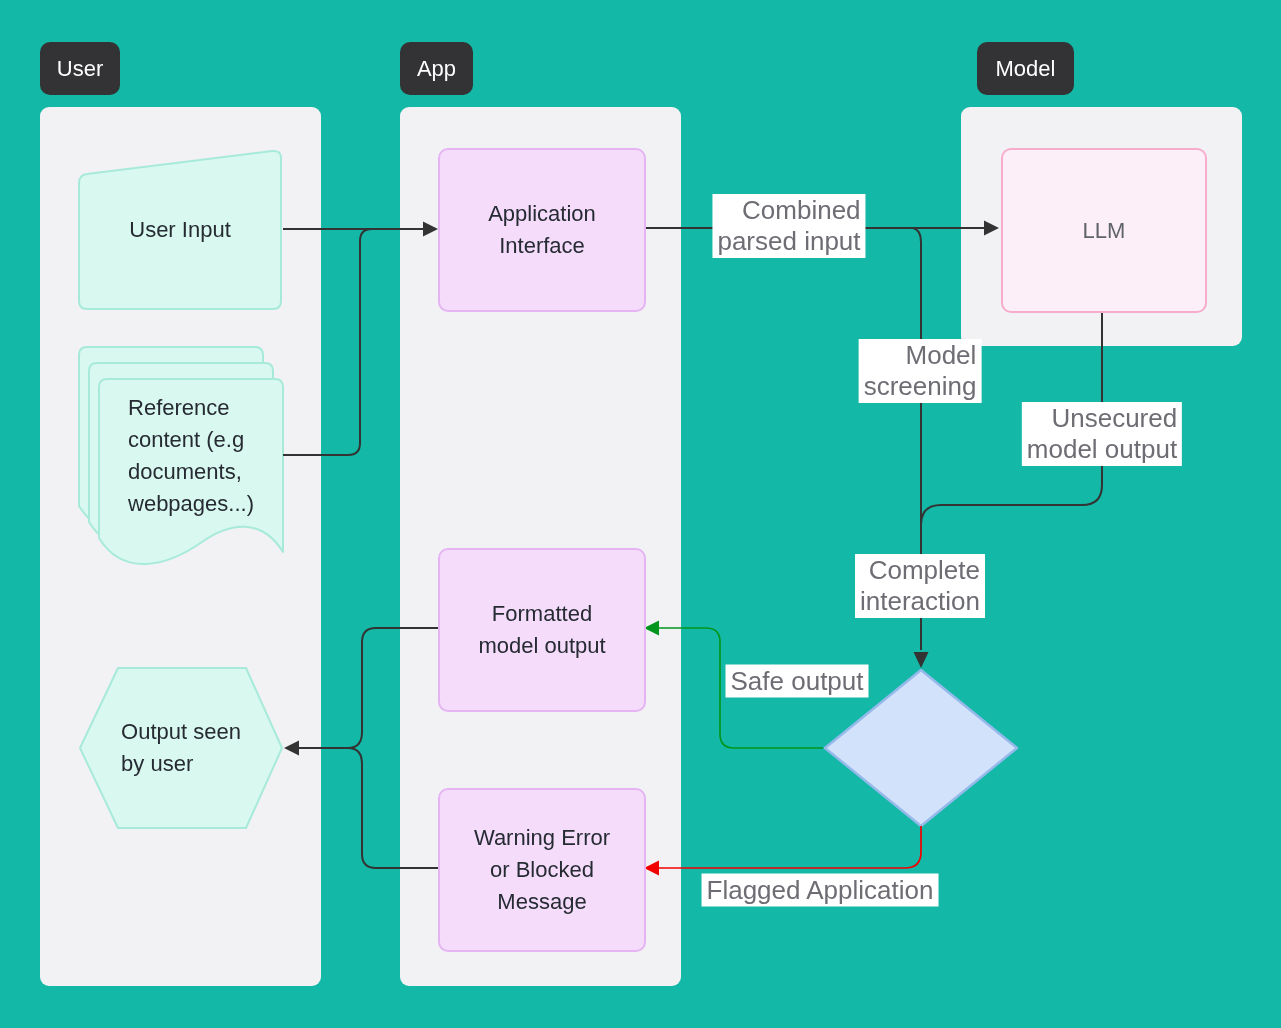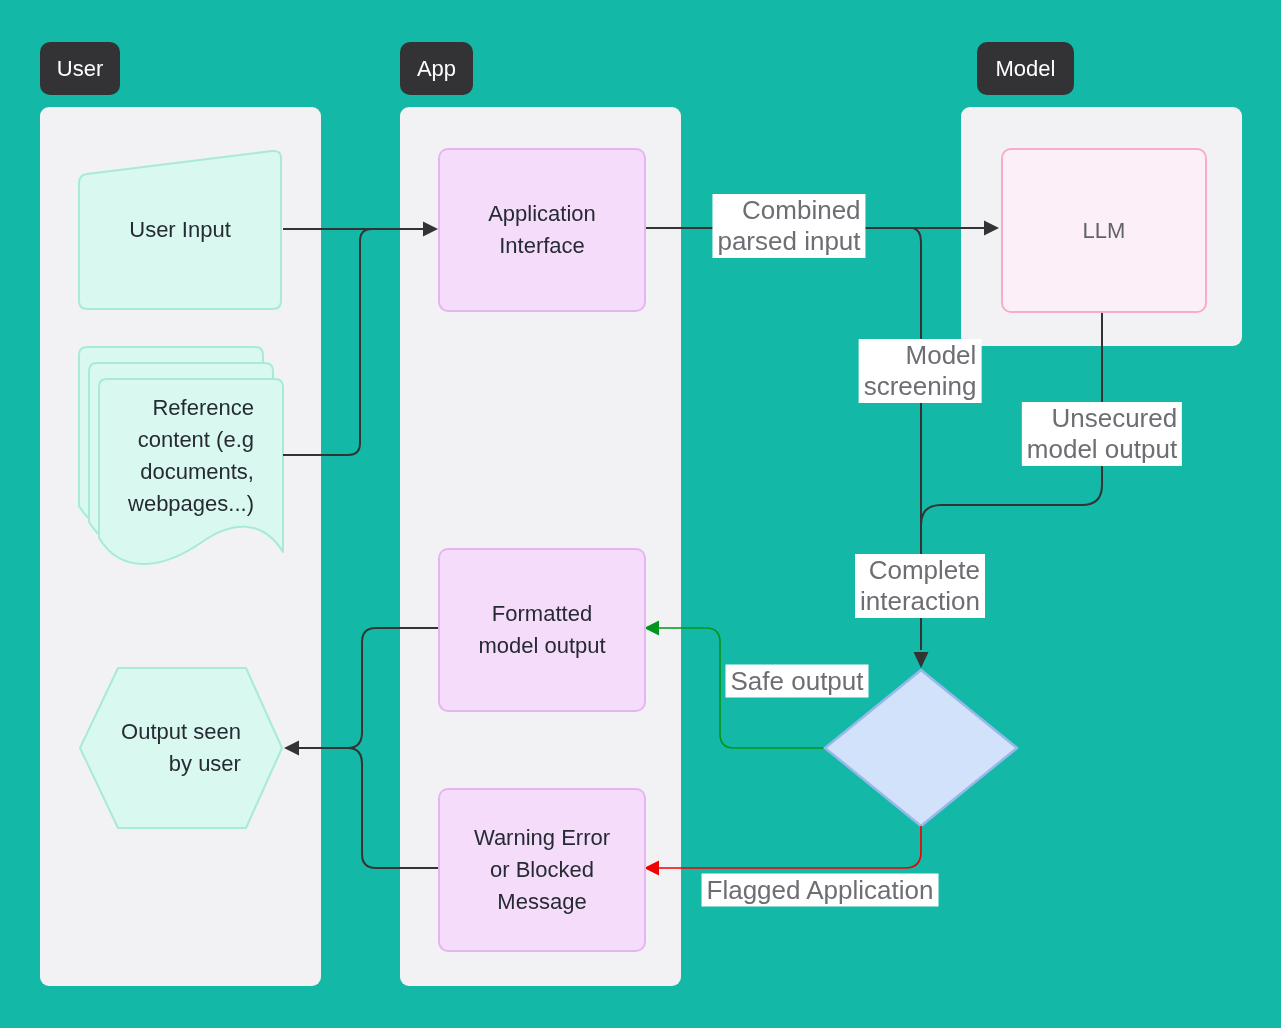--- a/index.html
+++ b/index.html
@@ -23,21 +23,21 @@
   .ah.red{fill:var(--edge-red);}
   .shape-teal{fill:var(--teal-fill);stroke:var(--teal-border);stroke-width:2px;stroke-linejoin:round;}
   .shape-blue{fill:var(--blue-fill);stroke:var(--blue-border);stroke-width:2.5px;stroke-linejoin:round;}
   .node-box{
     position:absolute;border-radius:10px;display:flex;align-items:center;justify-content:center;
     text-align:center;font-size:22px;line-height:32px;color:var(--node-text);z-index:3;
   }
   .node-box.purple{background:var(--purple-fill);border:2px solid var(--purple-border);}
   .node-box.pink{background:var(--pink-fill);border:2.5px solid var(--pink-border);color:var(--llm-text);}
   .shape-label{
-    position:absolute;display:flex;align-items:center;justify-content:center;text-align:right;
+    position:absolute;display:flex;align-items:center;justify-content:center;text-align:left;
     font-size:22px;line-height:32px;color:var(--node-text);z-index:3;pointer-events:none;
   }
   .edge-label{
     position:absolute;transform:translate(-50%,-50%);background:#ffffff;
     color:var(--label-text);font-size:26px;line-height:31px;text-align:right;
     padding:1px 5px;z-index:4;white-space:nowrap;
   }
 </style>
 </head>
 <body>

